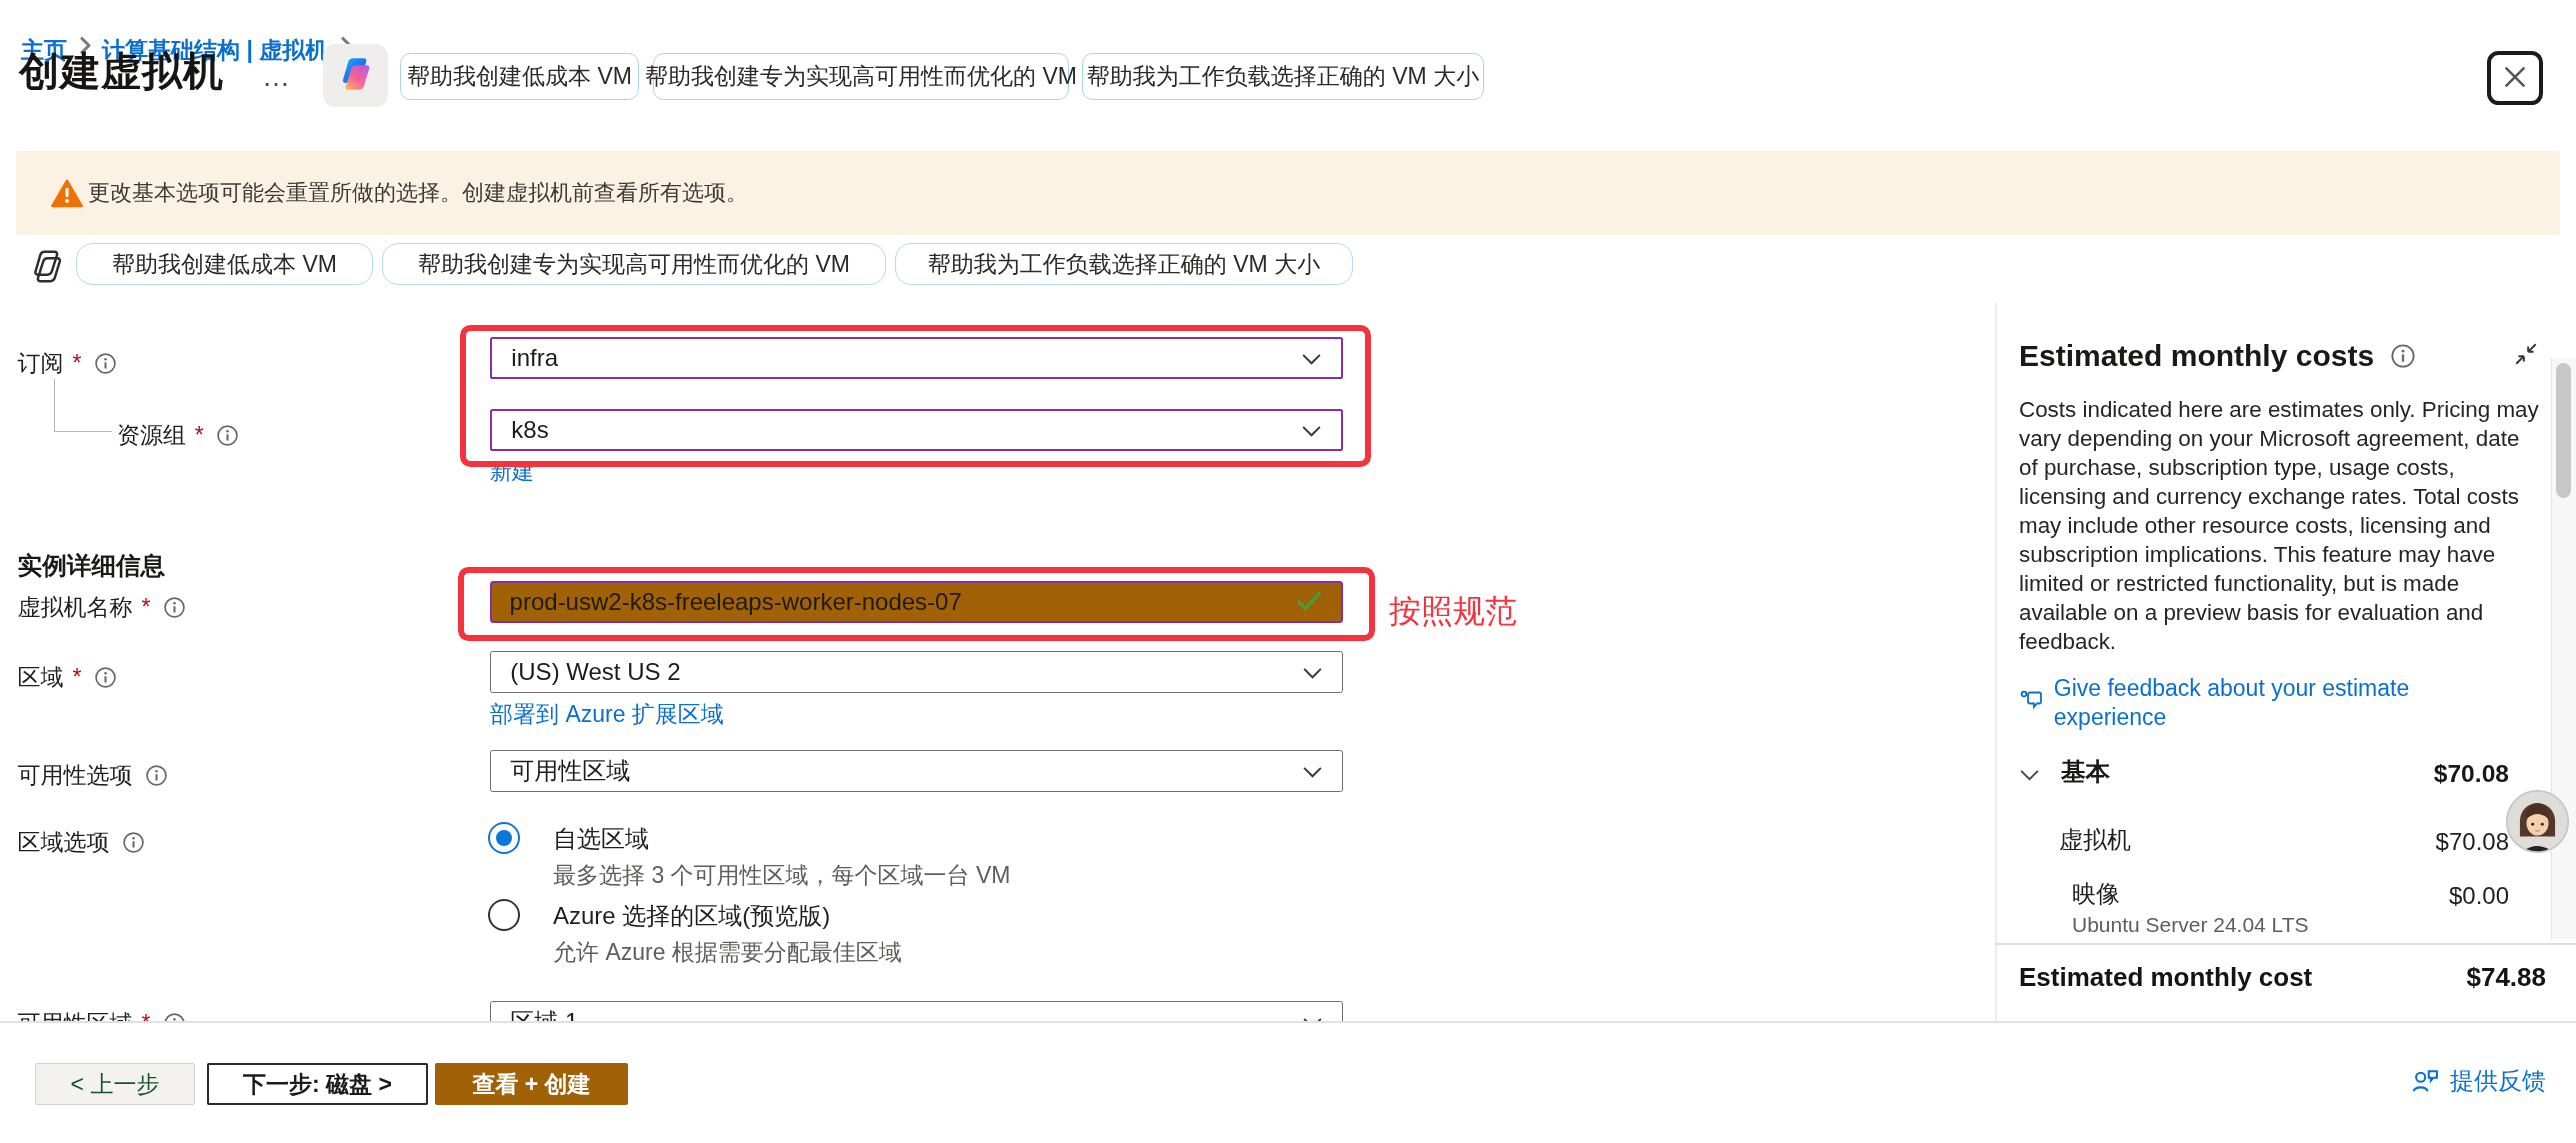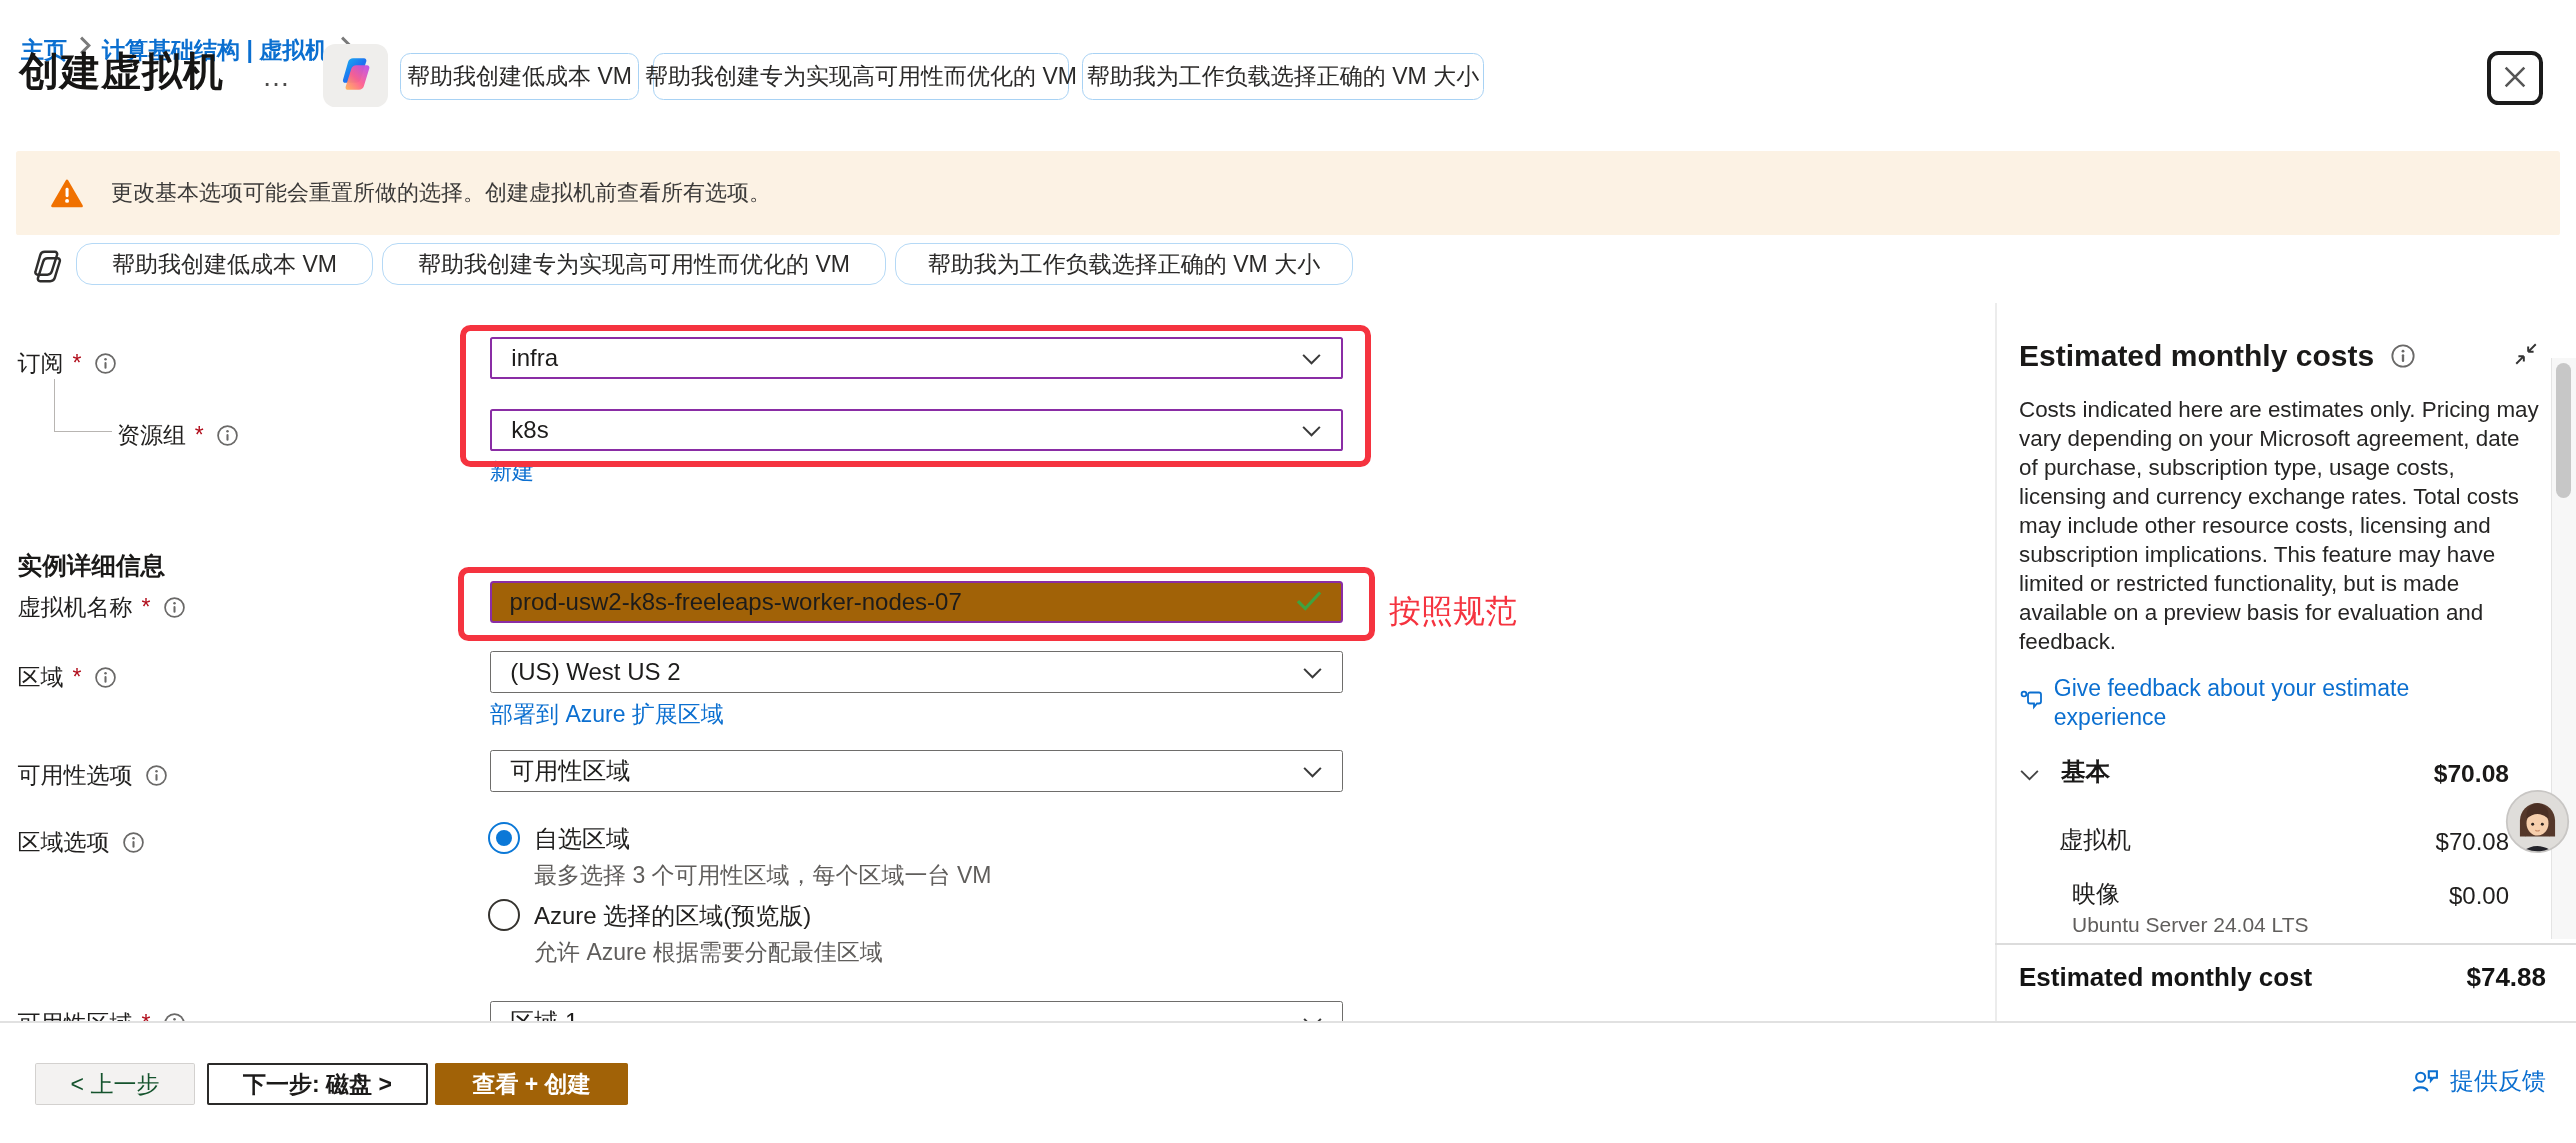--- a/index.html
+++ b/index.html
@@ -18,21 +18,21 @@
   .pill { position:absolute; height:47px; top:53px; border:1.8px solid #a8d2f4; border-radius:10.5px; background:#fff; display:flex; align-items:center; justify-content:center; font-size:23px; color:#2b2a29; white-space:nowrap; }
   .pill.r1a { left:400px; width:239px; }
   .pill.r1b { left:653px; width:416px; }
   .pill.r1c { left:1082px; width:402px; }
 
   .close-btn { position:absolute; left:2487px; top:51px; width:56px; height:54px; border:4.4px solid #1b1b1b; border-radius:11.4px; background:#fff; display:flex; align-items:center; justify-content:center; }
 
   
   .banner { position:absolute; left:16px; top:151px; width:2544px; height:84px; background:#fcf2e4; border-radius:2.6px; display:flex; align-items:center; }
   .banner-icon { margin-left:35px; display:flex; }
-  .banner-text { margin-left:28px; font-size:22px; color:#3b3a39; }
+  .banner-text { margin-left:5px; font-size:22px; color:#3b3a39; }
 
   
   .sug-icon { position:absolute; left:28px; top:248px; }
   .pill2 { position:absolute; top:243px; height:42px; border:1.8px solid #b5d9f6; border-radius:16px; background:#fff; display:flex; align-items:center; justify-content:center; font-size:23px; color:#2b2a29; white-space:nowrap; }
   .pill2.r2a { left:76px; width:297px; }
   .pill2.r2b { left:382px; width:504px; }
   .pill2.r2c { left:895px; width:458px; }
 
   
   .flabel { position:absolute; left:17.6px; display:flex; align-items:center; gap:7px; font-size:23px; color:#201f1e; }
@@ -44,21 +44,21 @@
   .dd.gray { border:1.8px solid #6e6d6b; border-radius:2.6px; }
   .dd.purple { border:2.6px solid #8a2da5; border-radius:2.6px; }
   .tin { position:absolute; left:490px; width:853px; height:42px; border:2.6px solid #8a2da5; border-radius:3.5px; background:#a16207; display:flex; align-items:center; padding:0 17.6px; }
   .tin input { border:none; outline:none; flex:1; font-size:24px; color:#1d1c1b; font-family:"Liberation Sans", sans-serif; background:transparent; }
 
   .connector { position:absolute; left:54px; top:379px; width:58px; height:53px; border-left:1.8px solid #b8b5b2; border-bottom:1.8px solid #b8b5b2; }
   .link { color:#0b6fd0; font-size:22px; cursor:pointer; }
   .new-link { position:absolute; left:490px; top:457px; }
   .deploy-link { position:absolute; left:490px; top:699px; font-size:23px; }
 
-  .radio-row { position:absolute; left:488px; display:flex; gap:14px; }
+  .radio-row { position:absolute; left:488px; display:flex; gap:33px; }
   .radio { width:32px; height:32px; border-radius:50%; background:#fff; flex:0 0 auto; }
   .radio.sel { border:2.6px solid #0b78d7; display:flex; align-items:center; justify-content:center; }
   .radio.sel::after { content:""; width:16px; height:16px; border-radius:50%; background:#0b78d7; }
   .radio.unsel { border:2.6px solid #35332f; }
   .radio-label { font-size:24px; color:#201f1e; line-height:33px; }
   .radio-desc { font-size:23px; color:#605e5c; margin-top:5.3px; }
 
   
   .redbox { position:absolute; border:6.1px solid #f5333f; border-radius:10.5px; pointer-events:none; z-index:5; }
   .redbox.b1 { left:460px; top:325px; width:911px; height:142px; }

